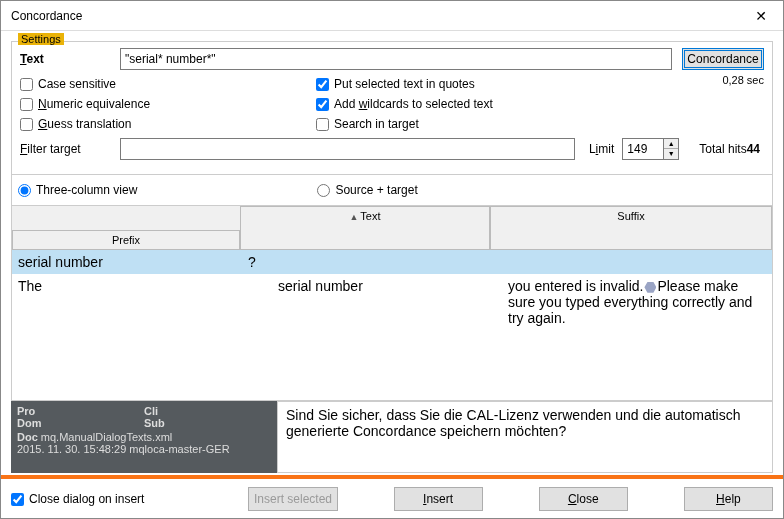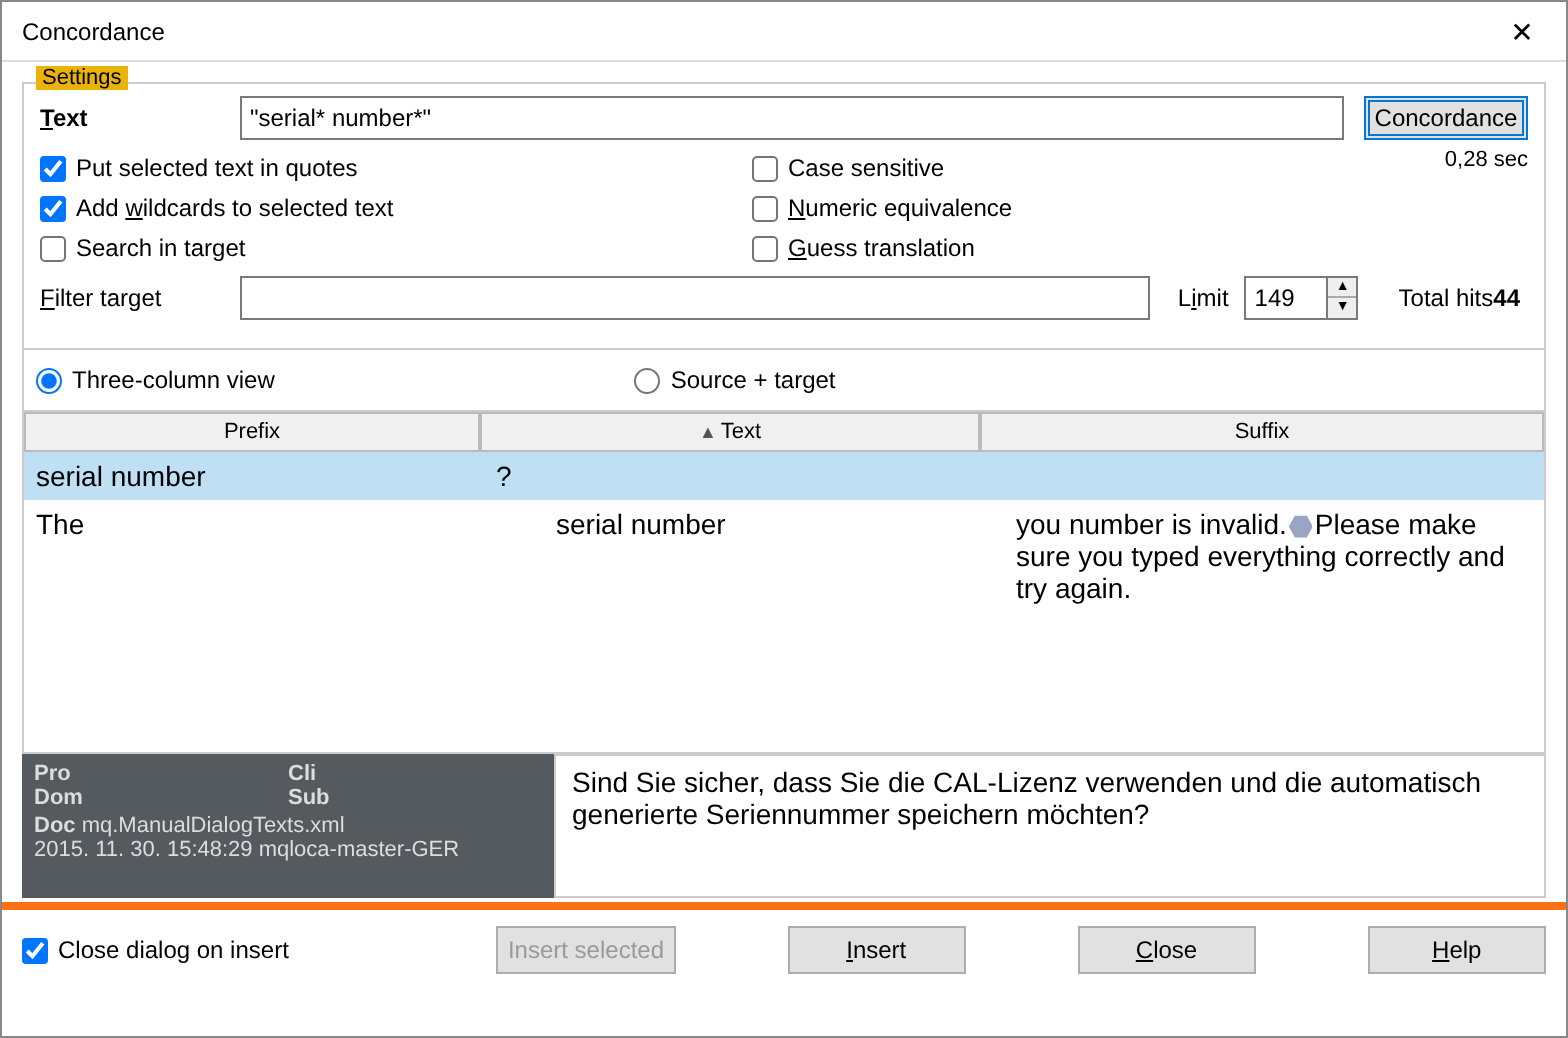--- a/index.html
+++ b/index.html
@@ -35,21 +35,21 @@
   .total-val { margin-left: auto; font-weight: bold; margin-right: 4px; }
 
   .view-row { display: flex; align-items: center; padding: 8px 6px; border: 1px solid #ccc; border-top: none; }
   .radio-opt { display: flex; align-items: center; margin-right: 40px; }
   .radio-opt input { margin-right: 5px; }
   .radio-opt.second { margin-left: 140px; }
 
   .table-wrap { border: 1px solid #ccc; border-top: none; }
   .thead { display: flex; background: #f0f0f0; }
   .thead div { border: 1px solid #bbb; text-align: center; font-size: 11px; padding: 3px 0; position: relative; }
-  .th-prefix { width: 228px; border-right: none; }
+  .th-prefix { width: 228px; border-right: none; margin-top: 24px; }
   .th-text { width: 250px; border-right: none; }
   .th-suffix { flex: 1; }
   .sort-ind { color: #555; font-size: 9px; margin-right: 2px; }
 
   .trow { display: flex; font-size: 14px; }
   .trow div { padding: 4px 6px; }
   .trow .c1 { width: 260px; }
   .trow .c2 { width: 230px; }
   .trow .c3 { flex: 1; }
   .trow.sel { background: #bfe0f4; }
@@ -87,46 +87,46 @@
     <span class="settings-group-label">Settings</span>
 
     <div class="row row1">
       <span class="label-text"><u>T</u>ext</span>
       <input type="text" value="&quot;serial* number*&quot;" style="">
       <button class="btn-concord"><span>Concordance</span></button>
     </div>
 
     <div class="row" style="align-items:flex-start;">
       <div class="opts" style="flex:1;">
+        <div class="opts-col">
+          <div class="chk-row">
+              <input type="checkbox" style="">
+              <label>Case sensitive</label>
+            </div>
+          <div class="chk-row">
+              <input type="checkbox" style="">
+              <label><u>N</u>umeric equivalence</label>
+            </div>
+          <div class="chk-row">
+              <input type="checkbox" style="">
+              <label><u>G</u>uess translation</label>
+            </div>
+        </div>
         <div class="opts-col" style="width:356px;flex:none;">
           <div class="chk-row">
               <input type="checkbox" checked="" style="">
               <label>Put selected text in quotes</label>
             </div>
           <div class="chk-row">
               <input type="checkbox" checked="" style="">
               <label>Add <u>w</u>ildcards to selected text</label>
             </div>
           <div class="chk-row">
               <input type="checkbox" style="">
               <label>Search in target</label>
-            </div>
-        </div>
-        <div class="opts-col">
-          <div class="chk-row">
-              <input type="checkbox" style="">
-              <label>Case sensitive</label>
-            </div>
-          <div class="chk-row">
-              <input type="checkbox" style="">
-              <label><u>N</u>umeric equivalence</label>
-            </div>
-          <div class="chk-row">
-              <input type="checkbox" style="">
-              <label><u>G</u>uess translation</label>
             </div>
         </div>
       </div>
       <span class="time-text">0,28 sec</span>
     </div>
 
     <div class="row filter-row" style="margin-top:4px;">
       <span class="lbl"><u>F</u>ilter target</span>
       <input type="text" value="" style="">
       <span class="lbl2">L<u>i</u>mit</span>
@@ -160,40 +160,40 @@
       <div class="th-suffix">Suffix</div>
     </div>
     <div class="tbody">
       <div class="trow sel">
         <div class="c2">serial number</div>
         <div class="c3">?</div>
       </div>
       <div class="trow">
         <div class="c1">The</div>
         <div class="c2">serial number</div>
-        <div class="c3"><span> you number is invalid.</span><span class="hex"></span><span>Please make sure you typed everything correctly and try again.</span></div>
+        <div class="c3"><span> you entered is invalid.</span><span class="hex"></span><span>Please make sure you typed everything correctly and try again.</span></div>
       </div>
     </div>
   </div>
 
   <div class="meta-row">
     <div class="meta-left">
       <div class="toprow">
         <div><b>Pro</b></div>
         <div><b>Cli</b></div>
       </div>
       <div class="toprow">
         <div><b>Dom</b></div>
         <div><b>Sub</b></div>
       </div>
       <div class="docrow"><b>Doc</b> <span>mq.ManualDialogTexts.xml</span></div>
       <div style="white-space:nowrap;overflow:hidden;">2015. 11. 30. 15:48:29 mqloca-master-GER</div>
     </div>
     <div class="meta-right">
-      <span>Sind Sie sicher, dass Sie die CAL-Lizenz verwenden und die automatisch generierte Seriennummer speichern möchten?</span>
+      <span>Sind Sie sicher, dass Sie die CAL-Lizenz verwenden und die automatisch generierte Concordance speichern möchten?</span>
     </div>
   </div>
 </div>
 
 <div class="footer">
   <div class="chk-row">
       <input type="checkbox" checked="" style="">
       <label>Close dialog on insert</label>
     </div>
   <div class="spacer"></div>

